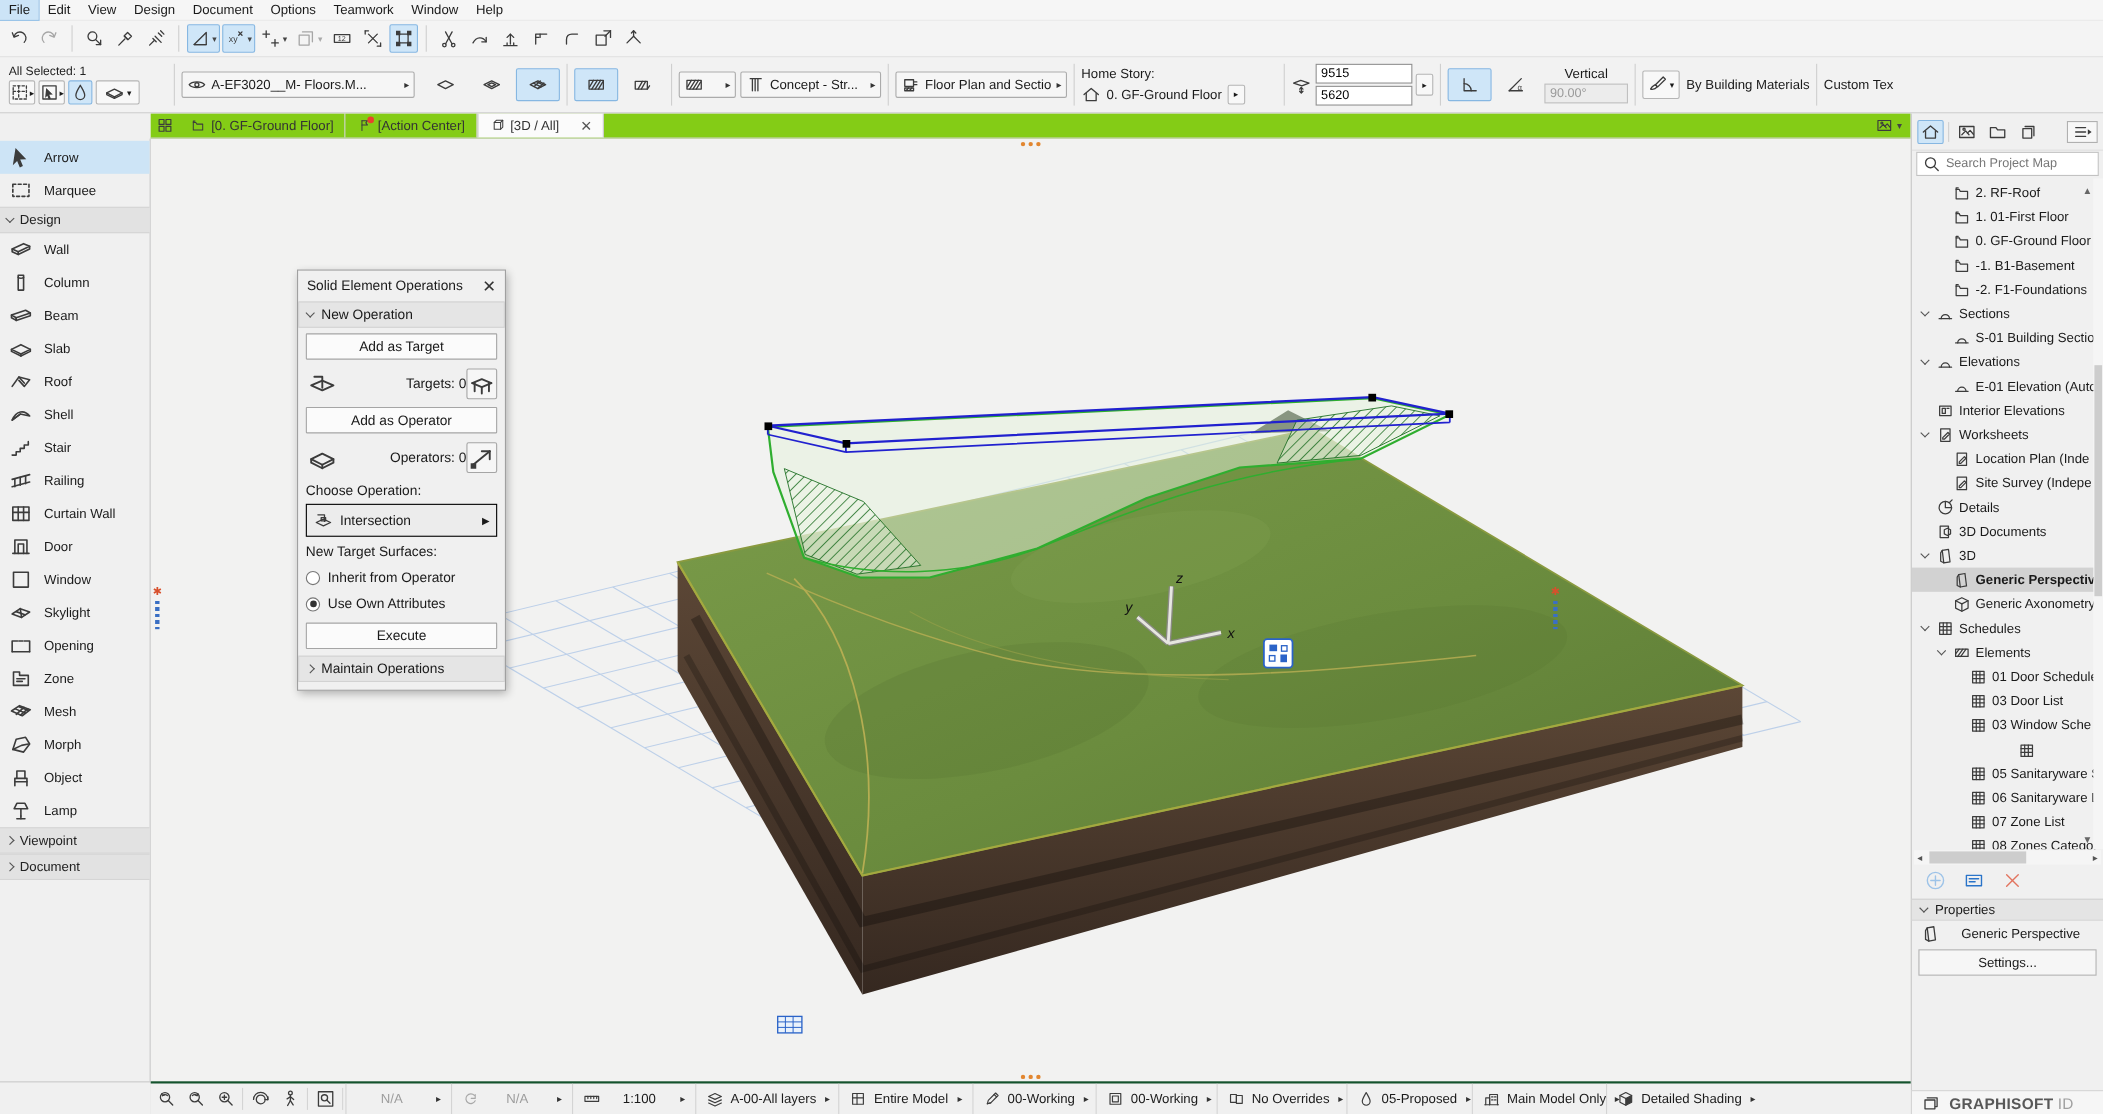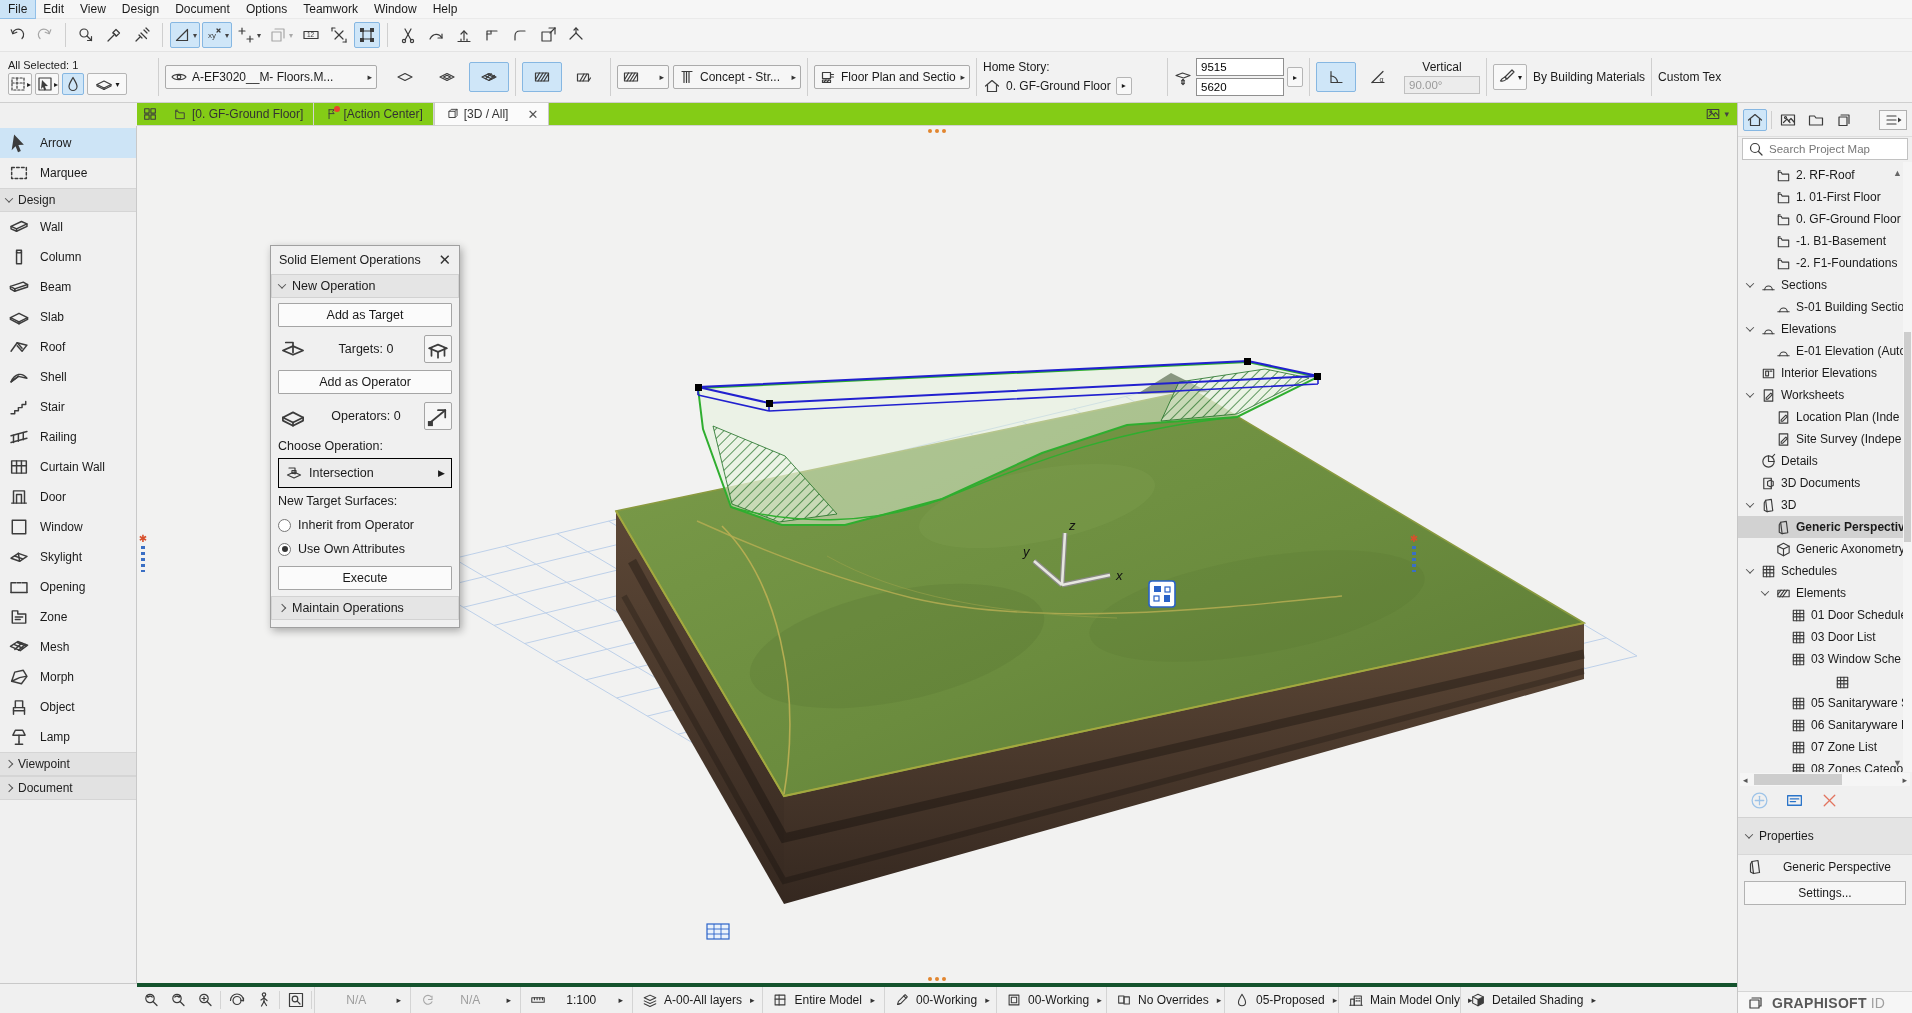--- a/index.html
+++ b/index.html
@@ -62,21 +62,21 @@
   
   #seo-dialog{position:absolute;left:133px;top:119px;width:190px;background:#f0f0f0;border:1px solid #a0a0a0;box-shadow:2px 3px 8px rgba(0,0,0,.3);z-index:40;font-size:12.5px}
   .dlg-title{height:28px;display:flex;align-items:center;padding:12px 8px;color:#1a1a1a}
   .dlg-title .x{margin-left:auto;font-size:15px;color:#333}
   .dlg-body{padding:0 7px 7px}
   .dlg-sect{height:24px;background:#e5e5e5;border:1px solid #d2d2d2;display:flex;align-items:center;gap:7px;padding:0 7px;margin:0 -7px 5px}
   .dlg-sect.last{margin-bottom:0;margin-top:6px}
   .dlg-btn{height:24px;border:1px solid #a5a5a5;background:#fbfbfb;display:flex;align-items:center;justify-content:center;width:100%;margin-bottom:5px;border-radius:1px}
   .dlg-row{height:34px;display:flex;align-items:center;margin-bottom:4px}
   .dlg-row .ic{width:30px;height:26px}
-  .dlg-row .mid{flex:1;text-align:center}
+  .dlg-row .mid{flex:1;text-align:right}
   .pick-btn{width:28px;height:28px;border:1px solid #a5a5a5;background:#f6f6f6;display:flex;align-items:center;justify-content:center;border-radius:2px}
   .dlg-label{margin:6px 0 5px;color:#1a1a1a}
   .dlg-drop{height:30px;border:1px solid #000000;background:#ececec;display:flex;align-items:center;gap:6px;padding:0 6px;margin-bottom:4px}
   .dlg-drop .arr{margin-left:auto;font-size:9px}
   .radio-row{height:24px;display:flex;align-items:center;gap:7px}
   .radio{width:13px;height:13px;border:1px solid #777;border-radius:50%;background:#fff;position:relative;flex:none}
   .radio.on::after{content:"";position:absolute;inset:2.5px;border-radius:50%;background:#333}
   
   #navigator{position:absolute;right:0;top:103px;width:175px;bottom:0;background:#f0f0f0;border-left:1px solid #c6c6c6;z-index:27;display:flex;flex-direction:column}
   #nav-head{height:34px;display:flex;align-items:center;gap:4px;padding:0 5px;border-bottom:1px solid #dedede}
@@ -97,29 +97,29 @@
   #tree-vscroll .thumb{position:absolute;top:170px;height:210px;left:1px;right:1px;background:#cdcdcd}
   .scroll-chevu{position:absolute;right:10px;top:6px;color:#666;font-size:9px}
   .scroll-chevd{position:absolute;right:10px;bottom:4px;color:#666;font-size:9px}
   #tree-hscroll{height:13px;margin:1px 2px;background:#f5f5f5;position:relative;display:flex;align-items:center;justify-content:space-between;padding:0 3px;color:#555;font-size:9px}
   #tree-hscroll .thumb{position:absolute;left:14px;width:88px;top:1px;bottom:1px;background:#cdcdcd}
   #nav-actions{height:30px;display:flex;align-items:center;gap:16px;padding:0 12px}
   #nav-actions .ic{width:19px;height:19px}
   .icb .ic path,.icb .ic rect,.icb .ic circle{stroke:#2a74c9}
   .icbl .ic path,.icbl .ic circle{stroke:#9dc3e8}
   .icr .ic path{stroke:#e2745f}
-  #nav-props-head{height:38px;background:#e4e4e4;border-top:1px solid #d2d2d2;border-bottom:1px solid #d8d8d8;display:flex;align-items:center;gap:7px;padding:0 8px}
+  #nav-props-head{height:20px;background:#e4e4e4;border-top:1px solid #d2d2d2;border-bottom:1px solid #d8d8d8;display:flex;align-items:center;gap:7px;padding:0 8px}
   #nav-view-row{height:24px;display:flex;align-items:center;gap:6px;padding:0 8px}
   #nav-view-row .vn{flex:1;text-align:center}
   #nav-settings{height:24px;margin:2px 6px 4px;border:1px solid #b2b2b2;background:#f6f6f6;display:flex;align-items:center;justify-content:center}
   #nav-brand{height:22px;border-top:1px solid #d5d5d5;background:#f6f6f6;display:flex;align-items:center;gap:8px;padding:0 8px;margin-top:auto}
   #nav-brand .g1{font-size:14px;font-weight:bold;color:#585858;letter-spacing:.3px}
   #nav-brand .g2{font-size:14px;color:#a0a0a0;margin-left:-4px}
   
-  #statusbar{position:absolute;left:137px;right:175px;bottom:0;height:30px;background:#f0f0f0;border-top:4px solid #14532d;display:flex;align-items:stretch;overflow:hidden;z-index:27}
+  #statusbar{position:absolute;left:137px;right:175px;bottom:0;height:30px;background:#f0f0f0;border-top:2px solid #14532d;display:flex;align-items:stretch;overflow:hidden;z-index:27}
   .sb-btn{width:27px;display:flex;align-items:center;justify-content:center}
   .sb-seg{display:flex;align-items:center;gap:6px;padding:0 9px;border-left:1px solid #d4d4d4}
   .sb-seg .arr{font-size:9px;color:#333;margin-left:2px}
   .sb-seg.dis{color:#9d9d9d}
   .sb-seg.dis .ic path,.sb-seg.dis .ic rect,.sb-seg.dis .ic circle{stroke:#a8a8a8}
   .sb-div{width:1px;background:#d4d4d4;margin:4px 2px}
   .sb-label{white-space:nowrap}
   
   #corner-bl{position:absolute;left:0;bottom:0;width:137px;height:30px;background:#f0f0f0;border-top:1px solid #c9c9c9;z-index:26}
 </style>

